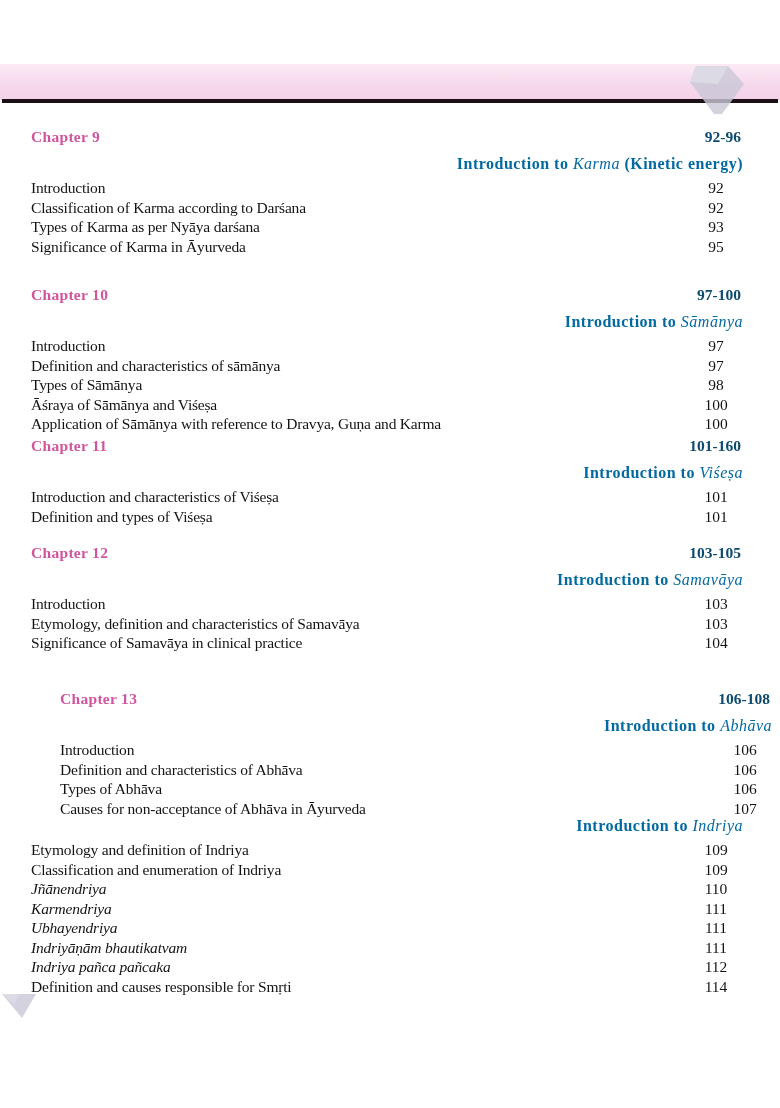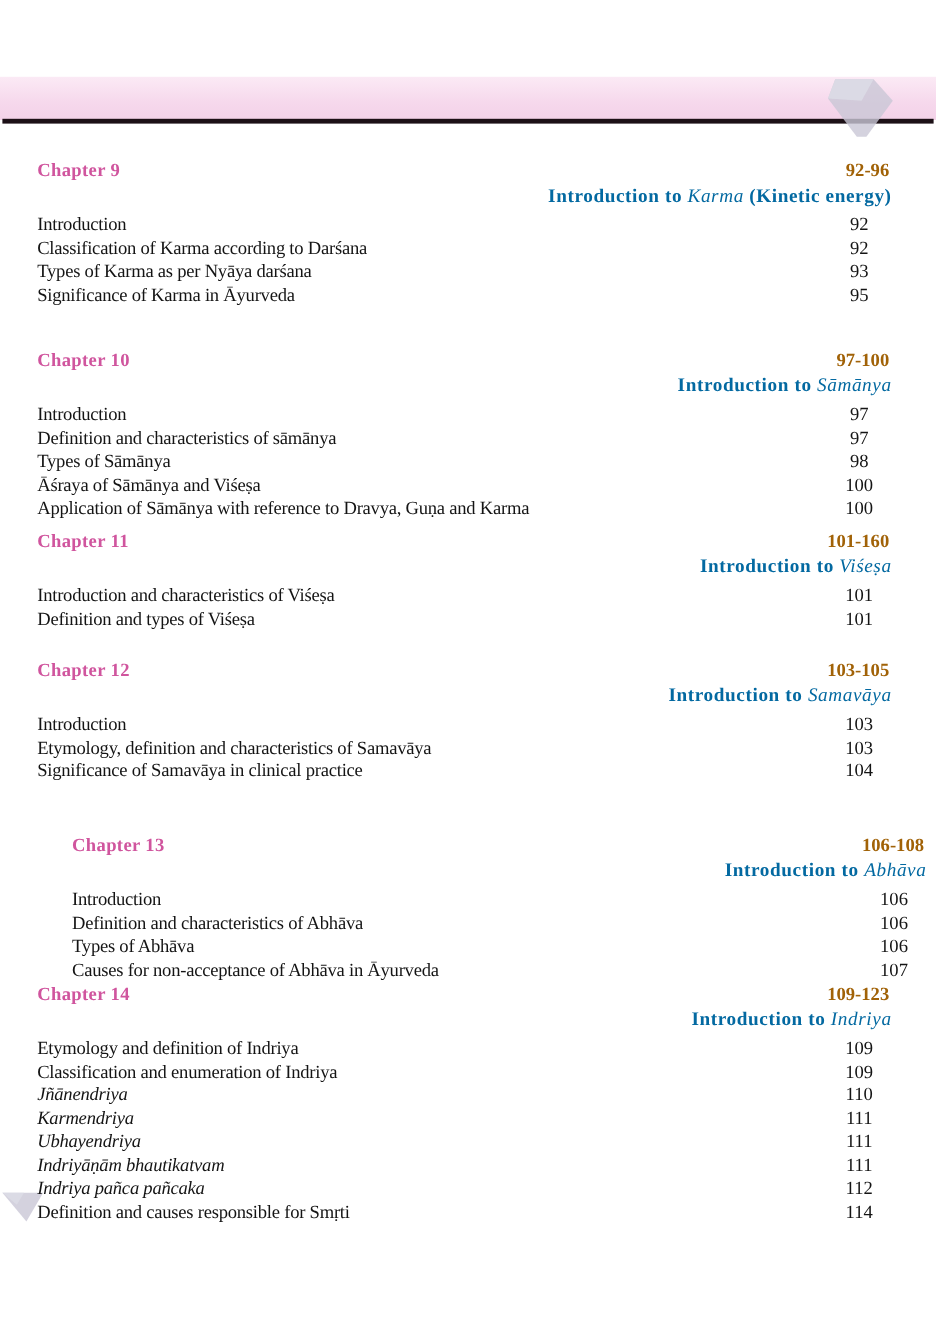--- a/index.html
+++ b/index.html
@@ -16,26 +16,26 @@
     background: #1c1016;
   }
   .diamond-top {
     position: absolute; left: 688px; top: 62px; width: 60px; height: 56px;
   }
   .diamond-bottom {
     position: absolute; left: 0px; top: 990px; width: 40px; height: 30px;
   }
   .toc { position: absolute; left: 31px; top: 128px; width: 712px; }
   .chapter { position: absolute; left: 0; width: 712px; }
-  .ch-row { display: flex; justify-content: space-between; align-items: flex-end; height: 24px; }
+  .ch-row { display: flex; justify-content: space-between; align-items: flex-start; height: 24px; }
   .ch-label {
     font-weight: bold; color: #d0559e; font-size: 15.5px; letter-spacing: 0.3px;
   }
   .ch-range {
-    font-weight: bold; color: #a16207; font-size: 15.5px; margin-right: 2px;
+    font-weight: bold; color: #0c4a6e; font-size: 15.5px; margin-right: 2px;
   }
   .ch-title {
     font-weight: bold; color: #0369a1; font-size: 16px; letter-spacing: 0.5px;
     height: 24px; line-height: 24px; text-align: right;
   }
   .ch-title i { font-weight: normal; font-style: italic; }
   .entries { margin-top: 2px; }
   .entry {
     display: flex; justify-content: space-between; height: 19.5px; line-height: 19.5px;
     font-size: 15.5px;
@@ -175,24 +175,20 @@
           <span class="entry-page">106</span>
         </div>
       <div class="entry">
           <span class="entry-text">Causes for non-acceptance of Abhāva in Āyurveda</span>
           <span class="entry-page">107</span>
         </div>
     </div>
   </div>
 
   <div class="chapter" style="top:686px;">
-    <div class="ch-row">
-      <span class="ch-label">Chapter 14</span>
-      <span class="ch-range">109-123</span>
-    </div>
     <div class="ch-title"><span>Introduction to </span><i>Indriya</i><span></span></div>
     <div class="entries">
       <div class="entry">
           <span class="entry-text">Etymology and definition of Indriya</span>
           <span class="entry-page">109</span>
         </div>
       <div class="entry">
           <span class="entry-text">Classification and enumeration of Indriya</span>
           <span class="entry-page">109</span>
         </div>

